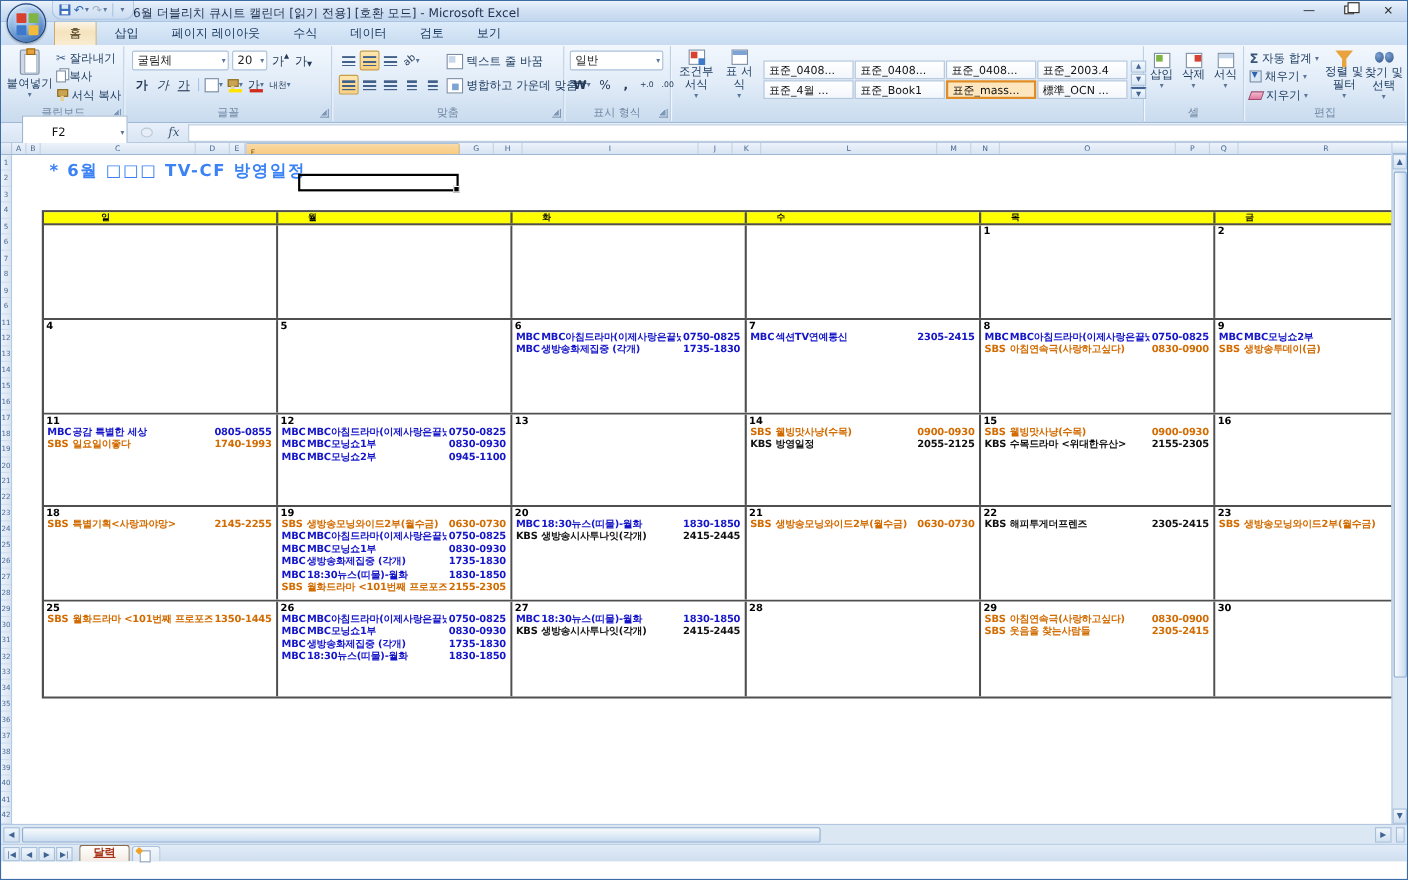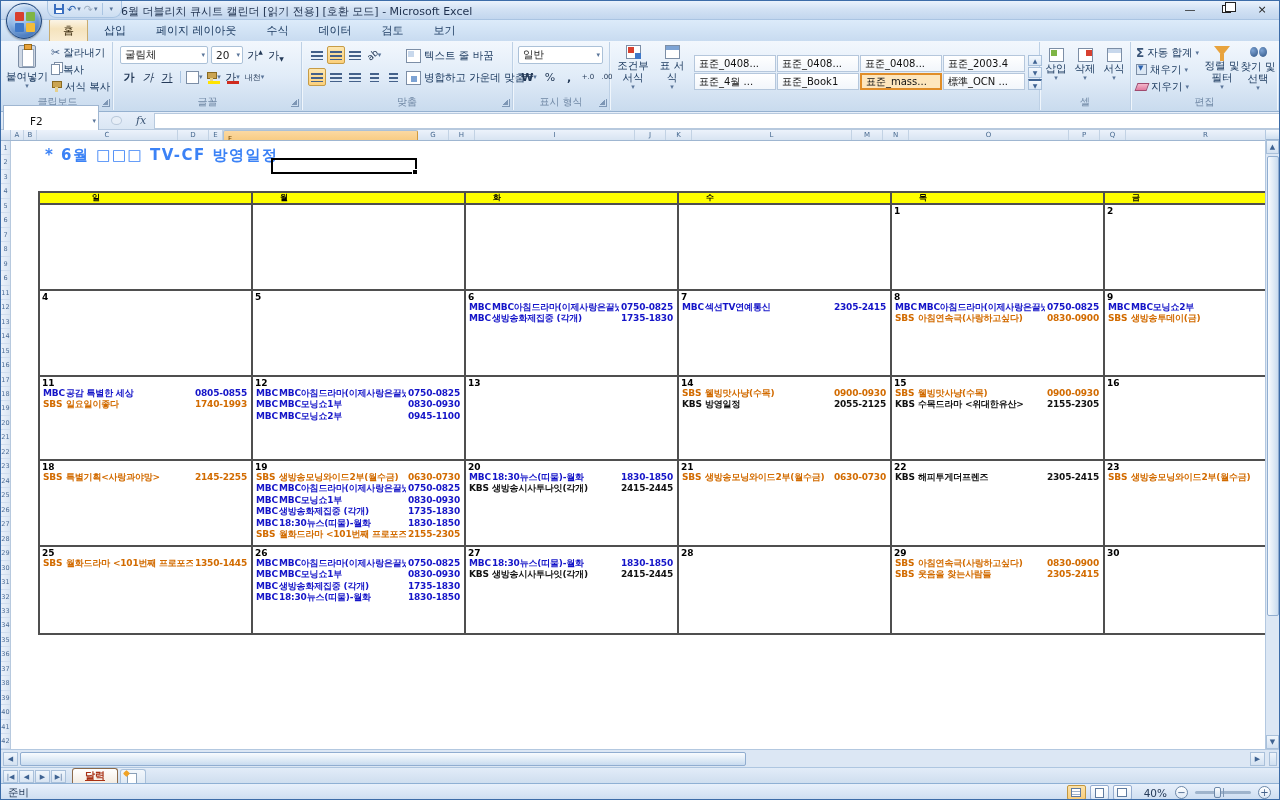--- a/index.html
+++ b/index.html
@@ -68,21 +68,21 @@
 .sum{font-weight:bold;font-size:12px;color:#3a5activities578}
 .sum{color:#3a5578}
 
 .gal{position:absolute;display:grid;grid-template-columns:repeat(4,82px);grid-auto-rows:17px;gap:1px;font-size:10px}
 .gitem{background:linear-gradient(#ffffff,#f2f6fb);border:1px solid #b5c7dc;display:flex;align-items:center;padding:0 4px;color:#111;white-space:nowrap;overflow:hidden}
 .gitem.sel2{border:2px solid #e08d28;background:#fde6bd}
 .gscroll{position:absolute;display:flex;flex-direction:column;gap:1px}
 .gsb{width:14px;height:11px;border:1px solid #a9c0da;background:linear-gradient(#f4f9fe,#d9e6f4);font-size:6px;color:#3f6392;text-align:center;line-height:10px}
 
 .fbarrow{position:absolute;top:111px;left:0;right:0;height:18px;background:linear-gradient(#e7effa,#dae6f4);border-bottom:1px solid #b7c9de;display:flex;align-items:center}
-.namebox{width:96px;height:32px;margin-left:2px;background:#fff;border:1px solid #9fb6d1;font-size:10.5px;display:flex;align-items:center;padding:0 2px 0 26px;color:#111}
+.namebox{width:96px;height:32px;margin-left:19px;background:#fff;border:1px solid #9fb6d1;font-size:10.5px;display:flex;align-items:center;padding:0 2px 0 26px;color:#111}
 .namebox .da{margin-left:auto}
 .dimcircle{width:11px;height:9px;border:1px solid #b9c8da;border-radius:50%;margin-left:12px;background:#e7eef7}
 .fx{font-size:11px;font-style:italic;font-family:"DejaVu Serif",serif;color:#3c5676;margin:0 8px 0 14px}
 .finput{flex:1;height:16px;background:#fff;border:1px solid #b7c9de;border-right:none;margin-right:0}
 
 .colhdr{position:absolute;top:129px;left:0;right:14px;height:11px;background:linear-gradient(#ecf2fb,#d8e4f2);border-bottom:1px solid #9fb6d1;display:flex;overflow:hidden}
 .corner{width:10px;flex:none;border-right:1px solid #b7c9de;background:linear-gradient(#e8eff9,#d2dfef)}
 .colh{font-size:7px;color:#46688f;text-align:center;border-right:1px solid #c2d2e4;line-height:10px;flex:none;overflow:hidden}
 .colh.sel{background:linear-gradient(#fbd9a2,#f6c26d);color:#6b4408;border-right-color:#d09a3e}
 
@@ -814,34 +814,13 @@
 
   <div class="tabsrow">
     <span class="nav">|◀</span>
     <span class="nav">◀</span>
     <span class="nav">▶</span>
     <span class="nav">▶|</span>
     <span class="sheettab">달력</span>
     <span class="addtab"></span>
   </div>
 
-  <div class="status">
-    <span class="ready">준비</span>
-    <div class="sright">
-      <span class="vb on">
-          <i class="vic"></i>
-        </span>
-      <span class="vb">
-          <i class="vic2"></i>
-        </span>
-      <span class="vb">
-          <i class="vic3"></i>
-        </span>
-      <span class="zoomtxt">40%</span>
-      <span class="zbtn">−</span>
-      <span class="ztrack">
-          <i class="ztick"></i>
-          <i class="zthumb"></i>
-        </span>
-      <span class="zbtn">+</span>
-    </div>
-  </div>
 </div>
 
 </body></html>

